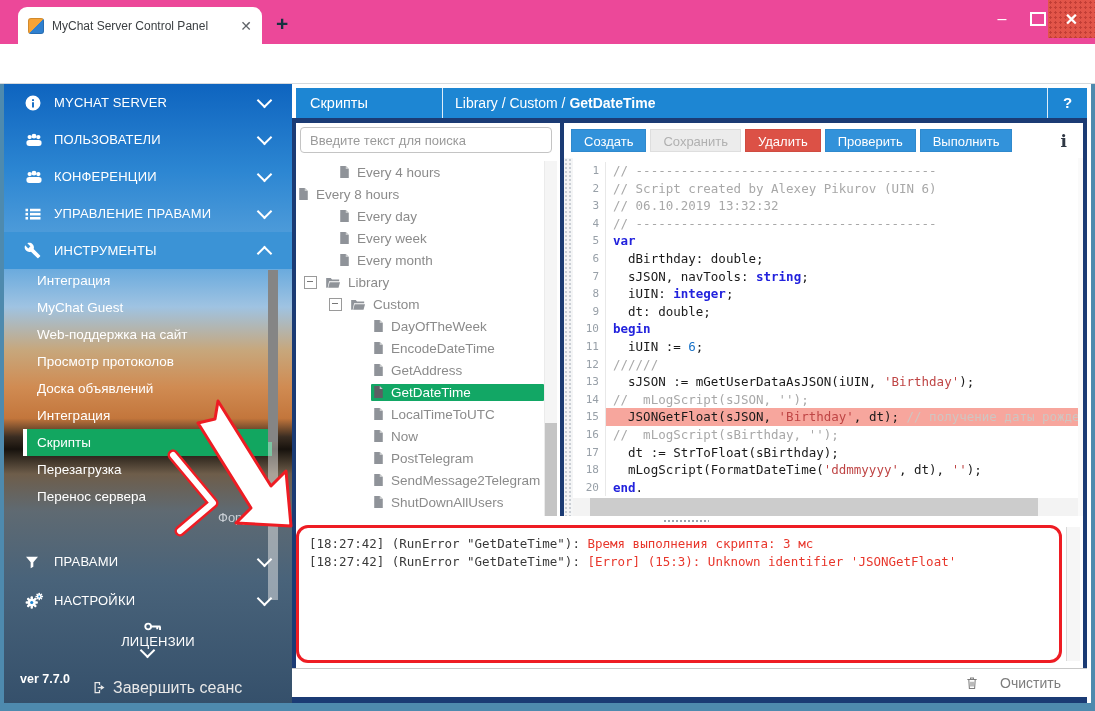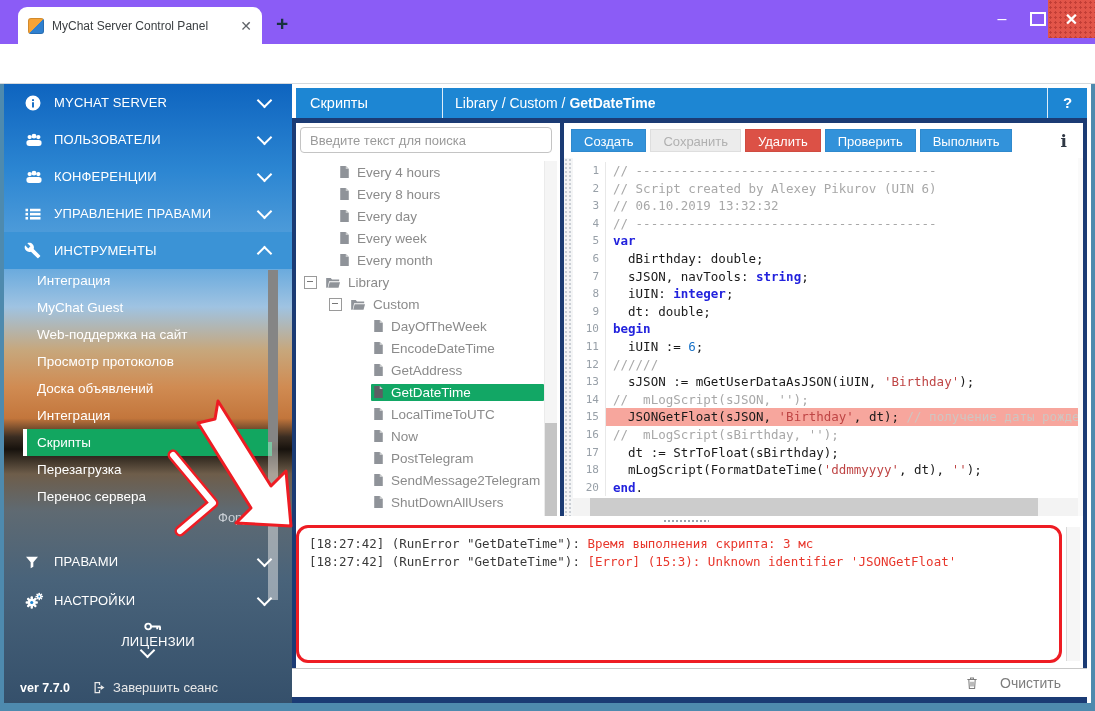--- a/index.html
+++ b/index.html
@@ -1,19 +1,19 @@
 <!DOCTYPE html>
 <html><head>
 <meta charset="utf-8">
 <style>
   html,body{margin:0;padding:0;background:#222;}
   #screen{position:relative;width:1095px;height:711px;overflow:hidden;
     font-family:"Liberation Sans",sans-serif;background:#fff;}
   
-  .tabbar{position:absolute;left:0;top:0;width:1095px;height:44px;background:#8b5cf6;}
+  .tabbar{position:absolute;left:0;top:0;width:1095px;height:44px;background:#ec4899;}
   .tab{position:absolute;left:18px;top:7px;width:244px;height:37px;background:#fff;
     border-radius:9px 9px 0 0;display:flex;align-items:center;padding:0 10px;box-sizing:border-box;gap:8px;}
   .favicon{width:16px;height:16px;border-radius:3px;flex:none;
     background:linear-gradient(135deg,#f6a336 0 52%,#2f80cf 52% 100%);box-shadow:inset 0 0 0 1px rgba(0,0,0,.15);}
   .tab-title{flex:1;font-size:12px;color:#3c4043;white-space:nowrap;overflow:hidden;}
   .tab-close{color:#5f6368;font-size:14px;line-height:14px;cursor:pointer;}
   .newtab{position:absolute;left:276px;top:12px;color:#17323f;font-size:21px;font-weight:bold;cursor:pointer;}
   .winbtn{position:absolute;top:0;height:38px;display:flex;align-items:center;justify-content:center;color:#fff;}
   .win-min{right:78px;width:30px;font-size:16px;}
   .win-max{right:42px;width:30px;}
@@ -50,23 +50,23 @@
   .submenu{position:absolute;left:0;top:183px;width:288px;}
   .sub-item{height:27px;display:flex;align-items:center;padding-left:33px;box-sizing:border-box;
     color:#fff;font-size:13.5px;cursor:pointer;}
   .sub-item.selected{background:#12a660;border-left:4px solid #fff;margin-left:19px;
     padding-left:10px;width:249px;}
   .side-scroll-track{position:absolute;left:264px;top:186px;width:10px;height:330px;background:rgba(230,230,230,.5);}
   .side-scroll-thumb{position:absolute;left:264px;top:186px;width:10px;height:172px;background:#858585;}
   .forum-row{position:absolute;left:214px;top:426px;display:flex;align-items:center;gap:6px;color:#c9cfd5;font-size:13px;cursor:pointer;}
   .forum-ic{width:13px;height:10px;border:1px solid #c9cfd5;border-radius:1px;
     background:repeating-linear-gradient(180deg,transparent 0 2px,#c9cfd5 2px 3px);}
-  .verbar{position:absolute;left:0;bottom:0;width:288px;height:31px;display:flex;align-items:center;gap:10px;padding-left:16px;box-sizing:border-box;}
+  .verbar{position:absolute;left:0;bottom:0;width:288px;height:31px;display:flex;gap:10px;padding-left:16px;box-sizing:border-box;}
   .ver{color:#fff;font-weight:bold;font-size:12.5px;}
-  .logout{display:flex;align-items:center;gap:6px;color:#e8e8e8;font-size:13px;margin-left:12px;cursor:pointer;}
+  .logout{display:flex;align-items:center;gap:6px;color:#e8e8e8;font-size:16px;margin-left:12px;cursor:pointer;}
   
   .main{position:absolute;left:292px;top:84px;width:799px;height:619px;background:#fff;}
   .app-header{position:absolute;left:4px;top:4px;width:791px;height:30px;background:#1d86d3;
     display:flex;color:#fff;box-sizing:border-box;}
   .hdr-title{width:147px;padding-left:14px;line-height:30px;font-size:14.5px;border-right:1px solid rgba(255,255,255,.85);box-sizing:border-box;}
   .hdr-bc{flex:1;padding-left:12px;line-height:30px;font-size:14px;white-space:nowrap;overflow:hidden;}
   .hdr-bc b{font-weight:bold;}
   .hdr-help{width:40px;border-left:1px solid rgba(255,255,255,.85);text-align:center;line-height:30px;
     font-weight:bold;font-size:15px;cursor:pointer;box-sizing:border-box;}
   .frame{position:absolute;left:0;top:34px;width:795px;height:585px;background:#1b3b74;}
@@ -340,21 +340,21 @@
               <span class="inner">
                 <span style="display: inline-flex;">
                   <svg width="11" height="14" viewBox="0 0 18 22" fill="currentColor">
                     <path d="M2 1h9l5 5v15H2z"></path>
                     <path d="M11 1l5 5h-5z" fill="#c8cacc"></path>
                   </svg>
                 </span>
                 <span>Every 4 hours</span>
               </span>
             </div>
-            <div class="trow" style="padding-left: 41px;">
+            <div class="trow" style="">
               <span class="inner">
                 <span style="display: inline-flex;">
                   <svg width="11" height="14" viewBox="0 0 18 22" fill="currentColor">
                     <path d="M2 1h9l5 5v15H2z"></path>
                     <path d="M11 1l5 5h-5z" fill="#c8cacc"></path>
                   </svg>
                 </span>
                 <span>Every 8 hours</span>
               </span>
             </div>

